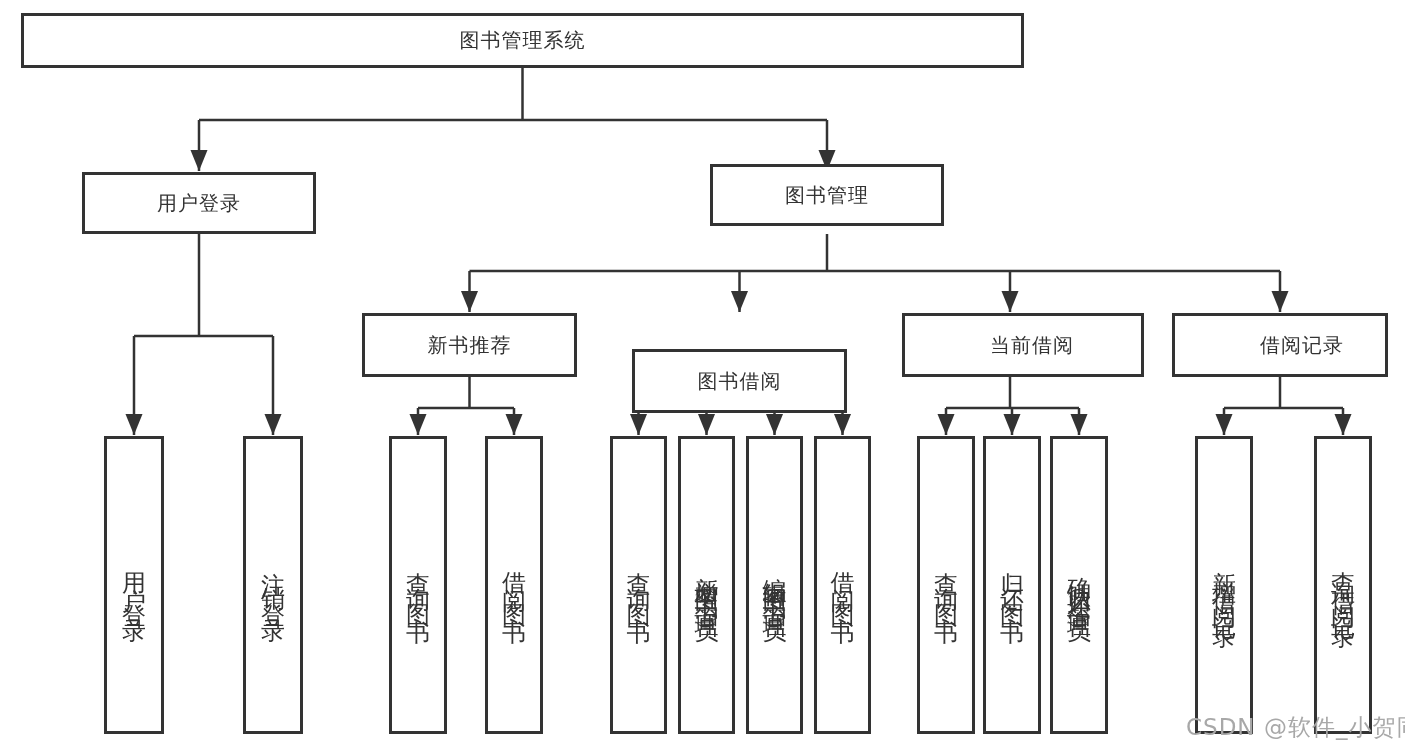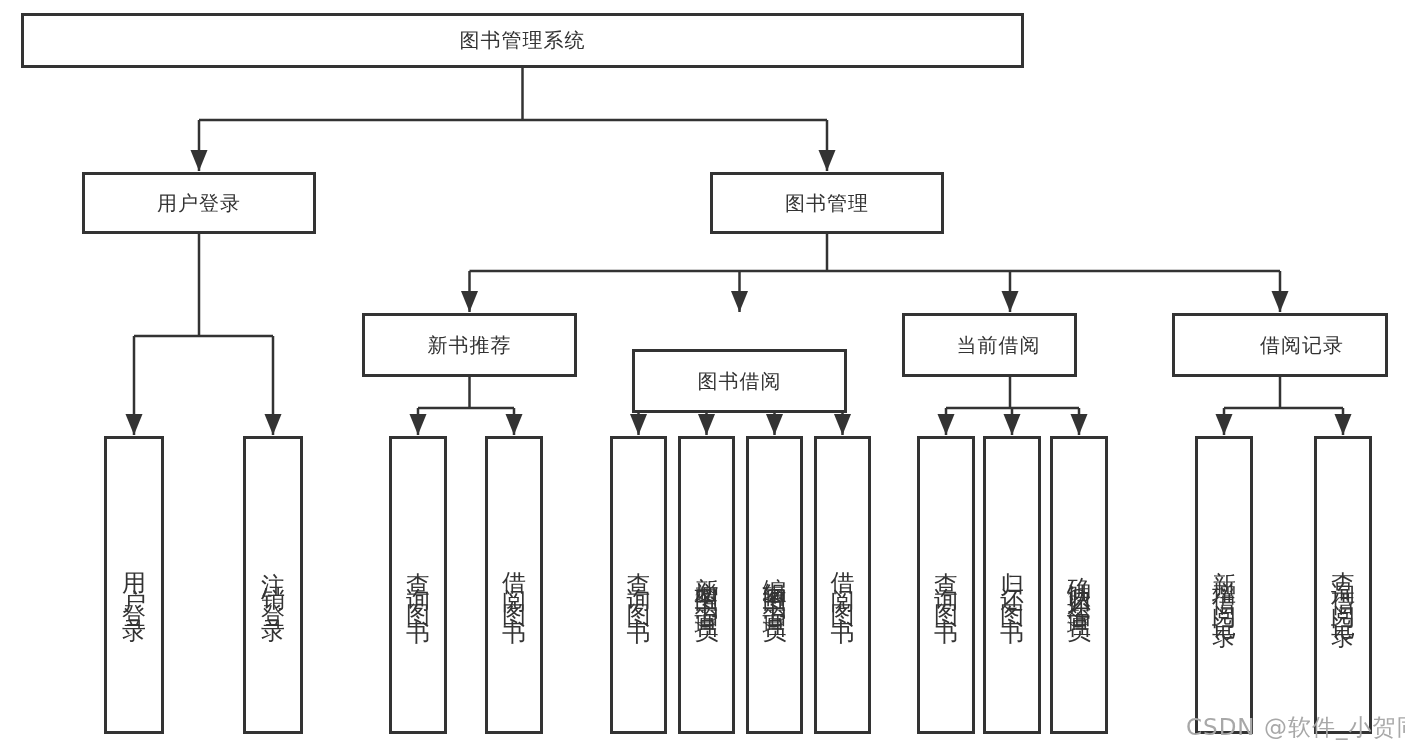--- a/index.html
+++ b/index.html
@@ -110,25 +110,25 @@
 
     <path class="c" d="M1280,377 V408"></path>
     <path class="c" d="M1224,408 H1343"></path>
     <path class="c" d="M1224,408 V435" marker-end="url(#arrowDown)"></path>
     <path class="c" d="M1343,408 V435" marker-end="url(#arrowDown)"></path>
   </svg>
 
   <div class="node" style="left:21px; top:13px; width:1003px; height:55px;">图书管理系统</div>
 
   <div class="node" style="left:82px; top:172px; width:234px; height:62px;">用户登录</div>
-  <div class="node" style="left:710px; top:172px; width:234px; height:62px;">图书管理</div>
+  <div class="node" style="left:710px; top:164px; width:234px; height:62px;">图书管理</div>
 
   <div class="node" style="left:362px; top:313px; width:215px; height:64px;">新书推荐</div>
   <div class="node" style="left:632px; top:313px; width:215px; height:64px;margin-top:36px;">图书借阅</div>
-  <div class="node" style="left:902px; top:313px; width:175px; height:64px;padding-left:18px;">当前借阅</div>
+  <div class="node" style="left:902px; top:313px; width:242px; height:64px;padding-left:18px;">当前借阅</div>
   <div class="node" style="left:1172px; top:313px; width:216px; height:64px;padding-left:44px;">借阅记录</div>
 
   <div class="node leaf" style="left:104px; top:436px; width:60px; height:298px;">
     <span class="v-label">用户登录</span>
   </div>
   <div class="node leaf" style="left:243px; top:436px; width:60px; height:298px;">
     <span class="v-label">注销登录</span>
   </div>
 
   <div class="node leaf" style="left:389px; top:436px; width:58px; height:298px;">

